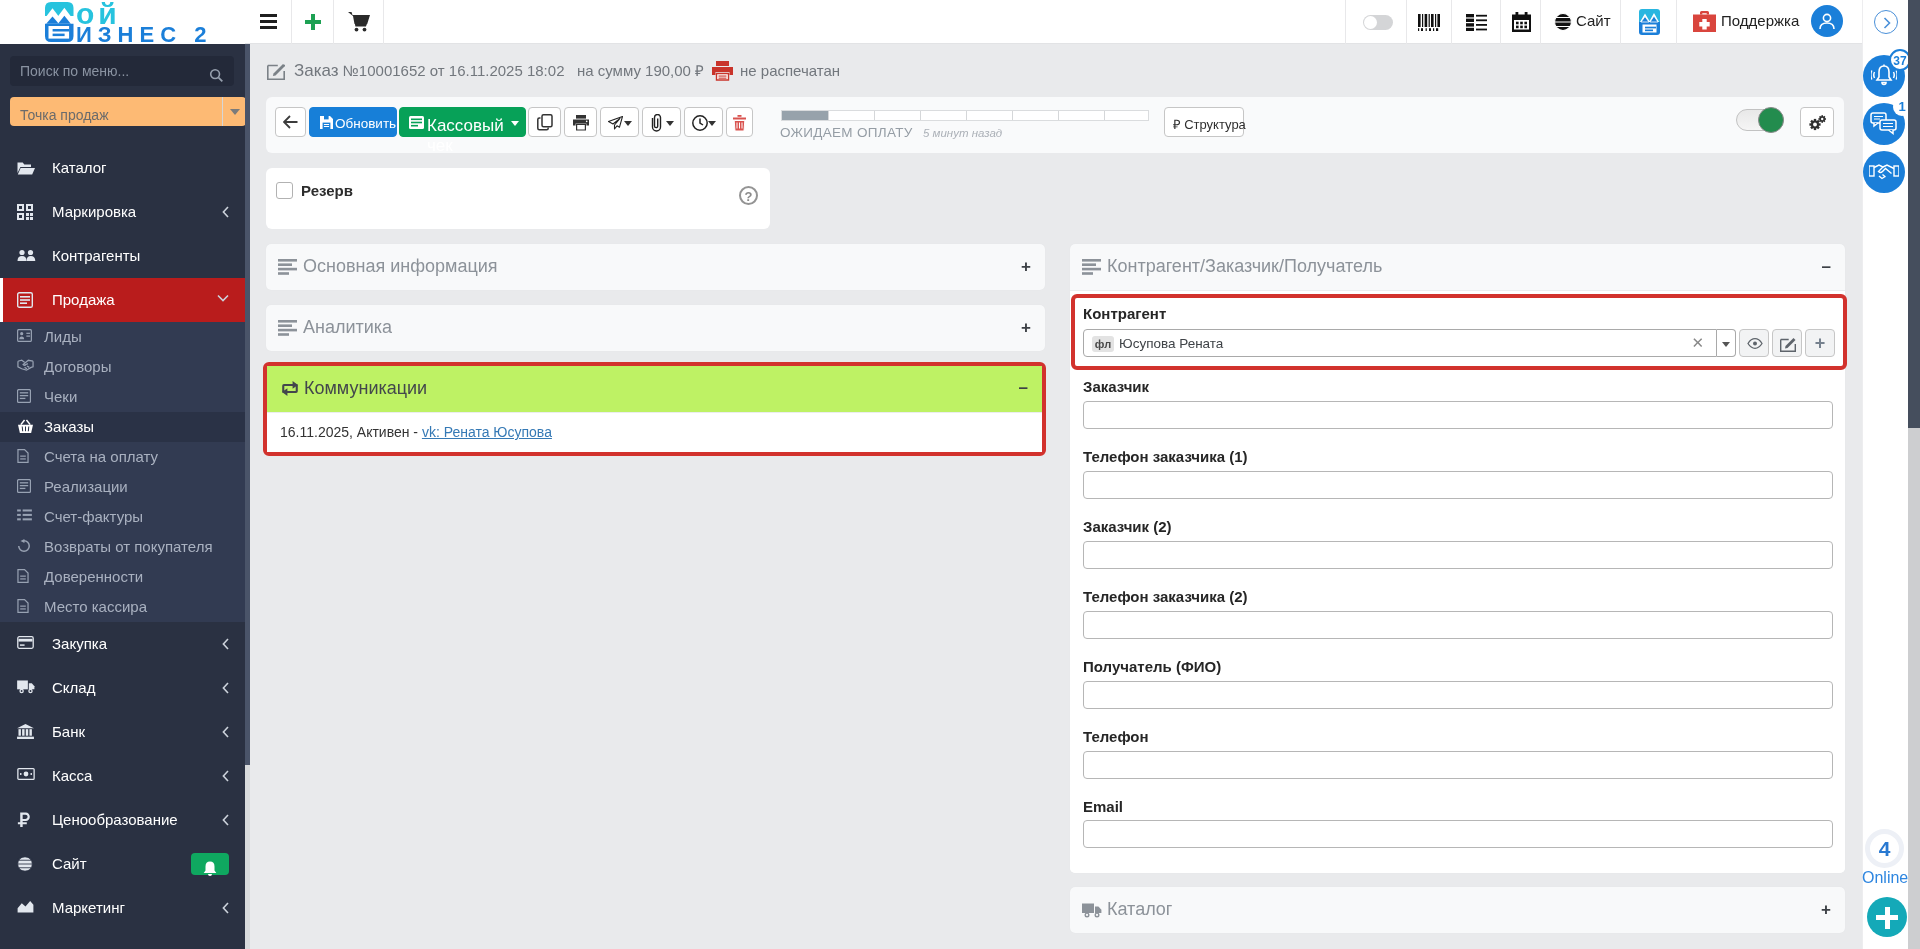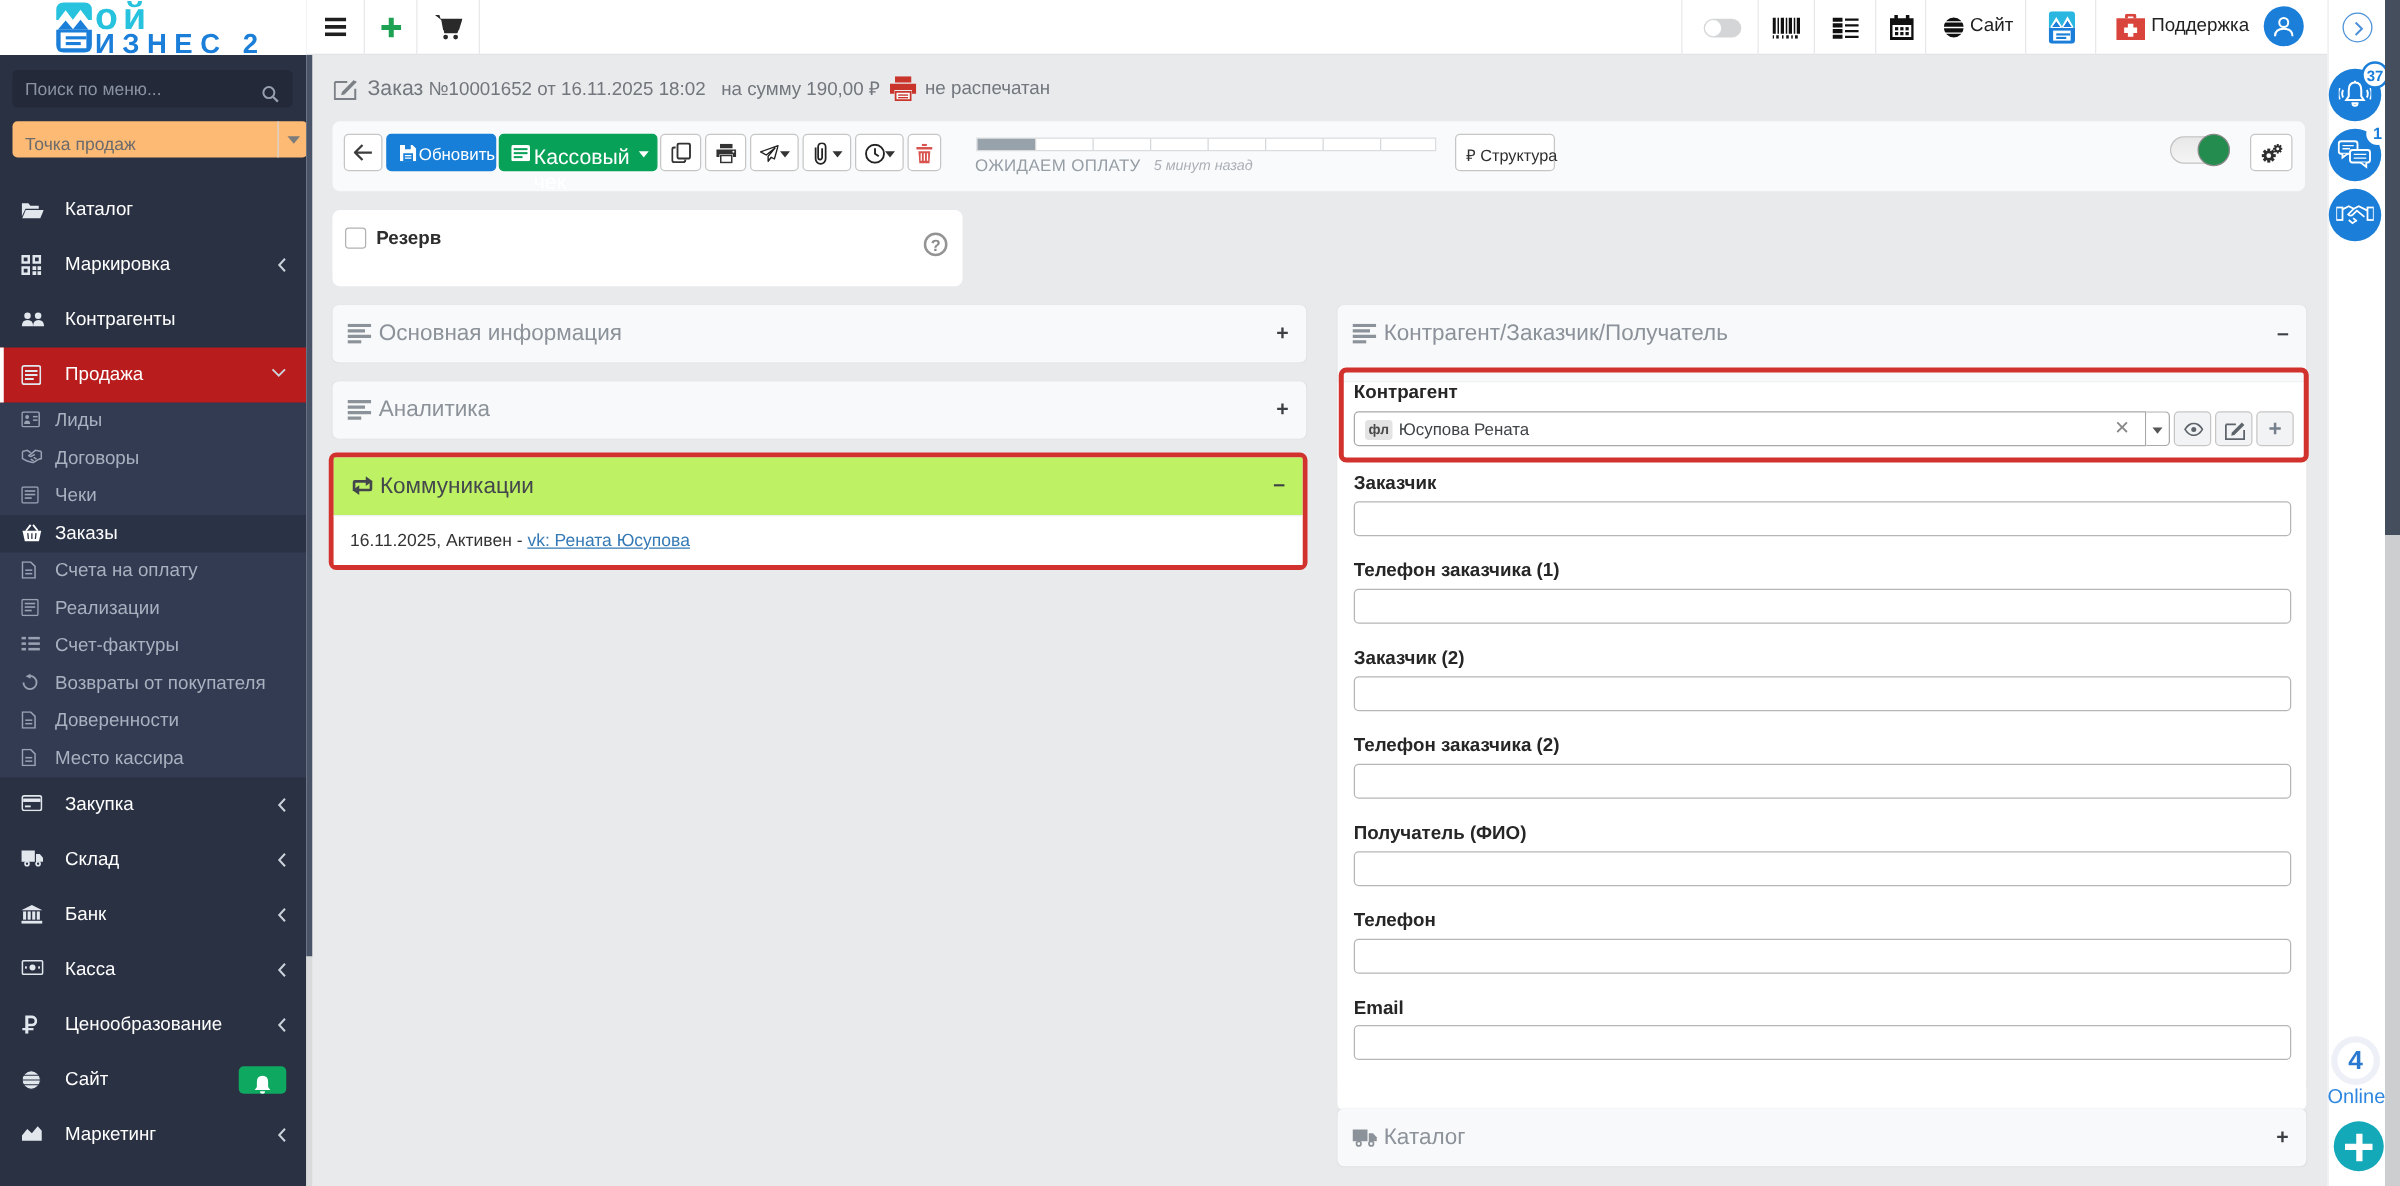--- a/index.html
+++ b/index.html
@@ -41,21 +41,21 @@
 #rail { position:absolute; left:1862px; top:0; width:46px; height:949px; background:#fff; border-left:1px solid #ededef; }
 #main-scrollbar { position:absolute; left:1908px; top:0; width:12px; height:949px; background:#cdced0; }
 #main-thumb { position:absolute; left:0; top:0; width:12px; height:428px; background:#454e5d; }
 .rail-circle { position:absolute; left:1863px; width:42px; height:42px; border-radius:50%; background:#1b7fd9; }
 
 
 #main { position:absolute; left:250px; top:44px; width:1658px; height:905px; background:#e9eaec; }
 
 
 .panel { position:absolute; background:#f8f9fa; border-radius:5px; box-shadow:0 0 1px rgba(0,0,0,0.06); }
-.phead { position:relative; height:61px; }
+.phead { position:relative; height:46px; }
 .phead .picon { position:absolute; left:12px; top:15px; }
 .phead .ptitle { position:absolute; left:37px; top:12px; font-size:18px; color:#8c9299; }
 .phead .pm { position:absolute; right:14px; top:13px; font-size:17px; font-weight:bold; color:#3d4146; }
 .pbody { background:#fff; border-top:1px solid #ebedef; border-radius:0 0 5px 5px; }
 
 
 .btn { position:absolute; top:107px; height:30px; border-radius:4px; background:#fff; border:1px solid #c6c6c6; }
 .btn-blue { background:#177fd8; border-color:#177fd8; color:#fff; }
 .btn-green { background:#07a158; border-color:#07a158; color:#fff; }
 

